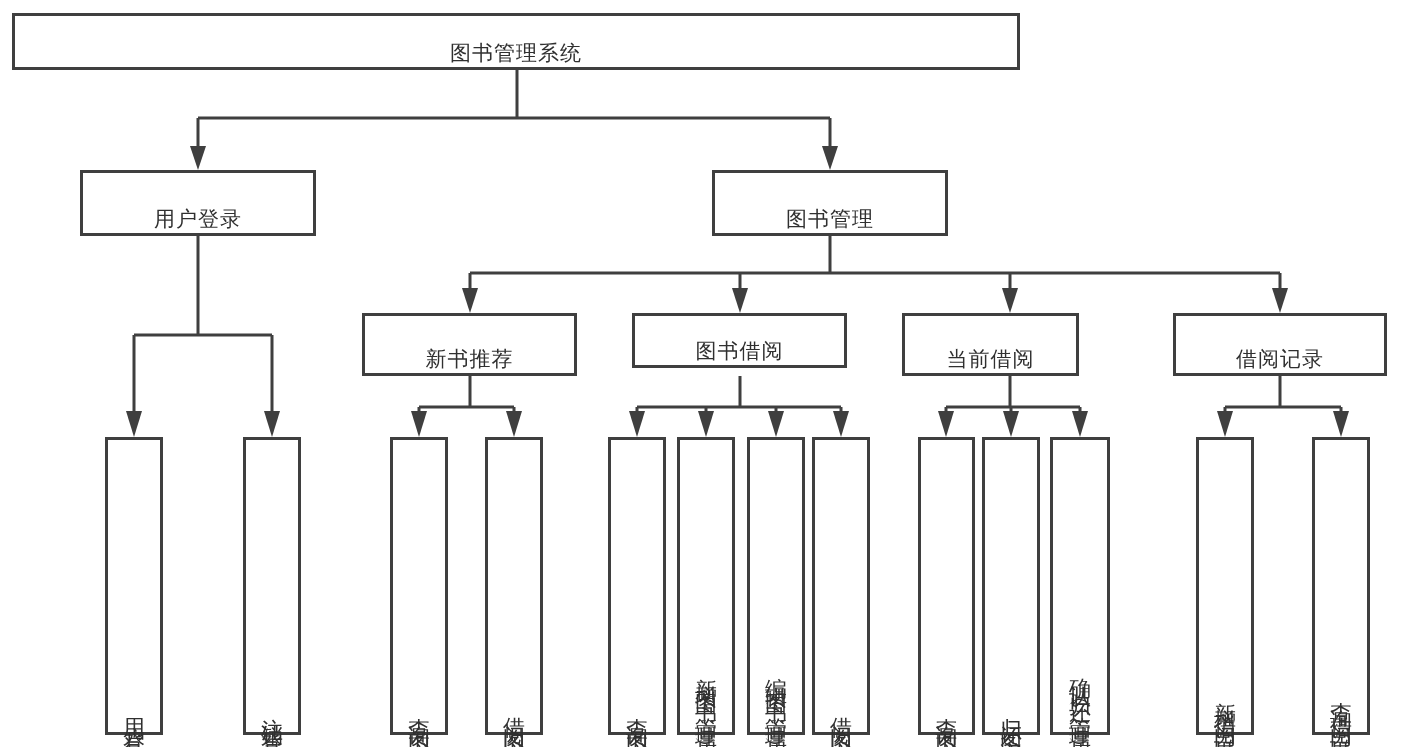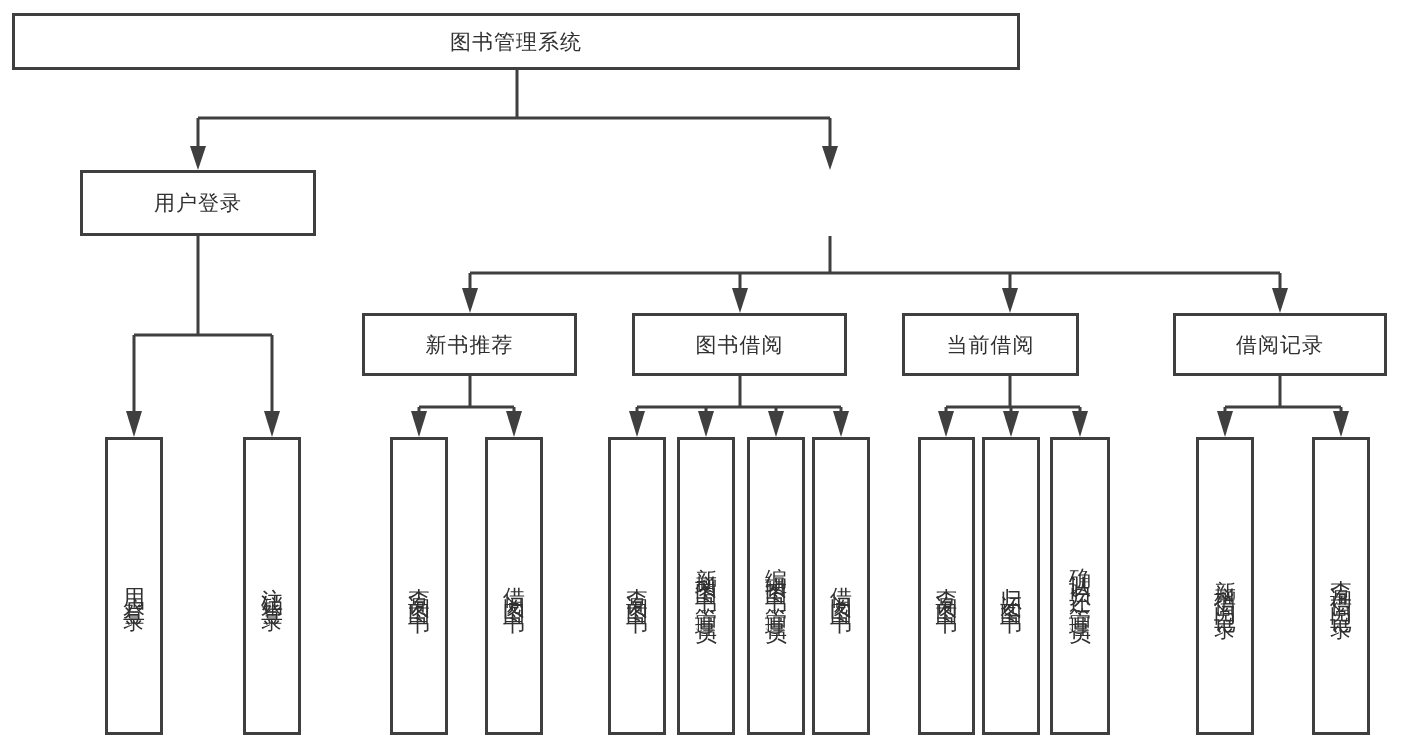--- a/index.html
+++ b/index.html
@@ -12,21 +12,21 @@
   }
   .connectors{
     position:absolute;left:0;top:0;width:1405px;height:747px;
     pointer-events:none;
   }
   .node{
     position:absolute;
     box-sizing:border-box;
     border:3px solid #3f3f3f;
     background:#ffffff;
-    display:flex;align-items:center;justify-content:center;
+    display:flex;align-items:flex-end;justify-content:center;
     color:#303030;
     font-size:21px;
     letter-spacing:1px;
     z-index:2;
   }
   .node.vert{
     font-size:22px;
   }
   .node.vert .vtext{
     writing-mode:vertical-rl;
@@ -96,25 +96,28 @@
     </g>
   </svg>
 
   <div class="node" style="left:12px;top:13px;width:1008px;height:57px;">
     <span>图书管理系统</span>
   </div>
 
   <div class="node" style="left:80px;top:170px;width:236px;height:66px;">
     <span>用户登录</span>
   </div>
+  <div class="node" style="left:712px;top:170px;width:236px;height:66px;">
+    <span>图书管理</span>
+  </div>
 
   <div class="node" style="left:362px;top:313px;width:215px;height:63px;">
     <span>新书推荐</span>
   </div>
-  <div class="node" style="left:632px;top:313px;width:215px;height:63px;">
+  <div class="node" style="left:632px;top:313px;width:215px;height:55px;">
     <span>图书借阅</span>
   </div>
   <div class="node" style="left:902px;top:313px;width:177px;height:63px;">
     <span>当前借阅</span>
   </div>
   <div class="node" style="left:1173px;top:313px;width:214px;height:63px;">
     <span>借阅记录</span>
   </div>
 
   <div class="node vert" style="left:105px;top:437px;width:58px;height:298px;">

